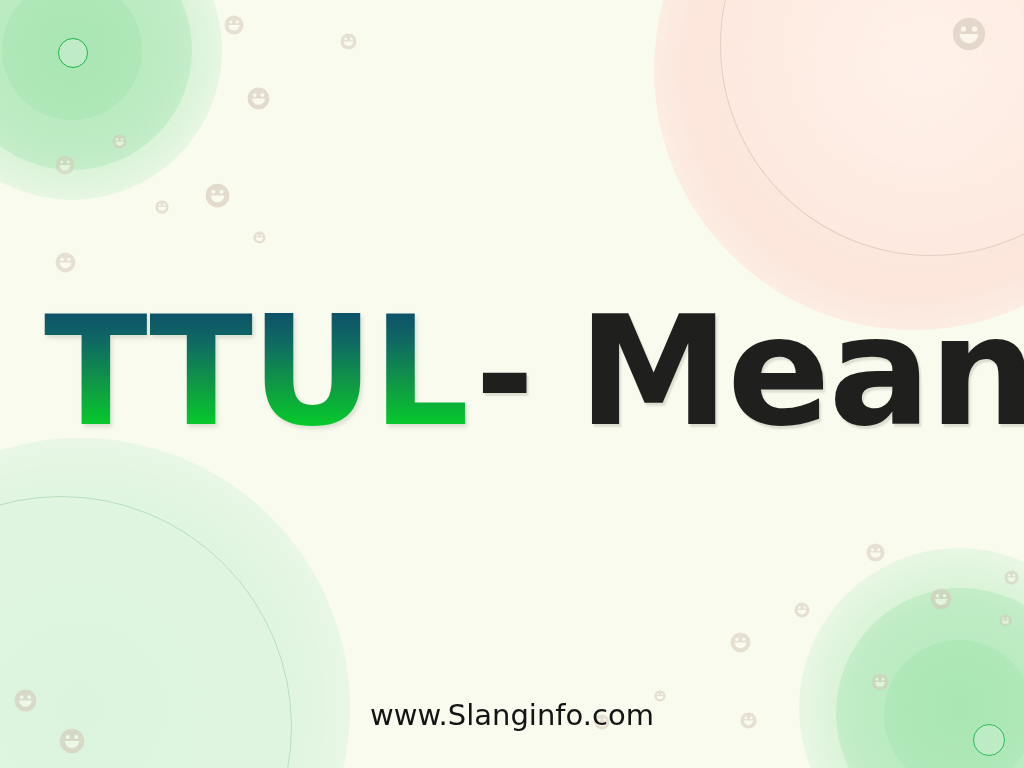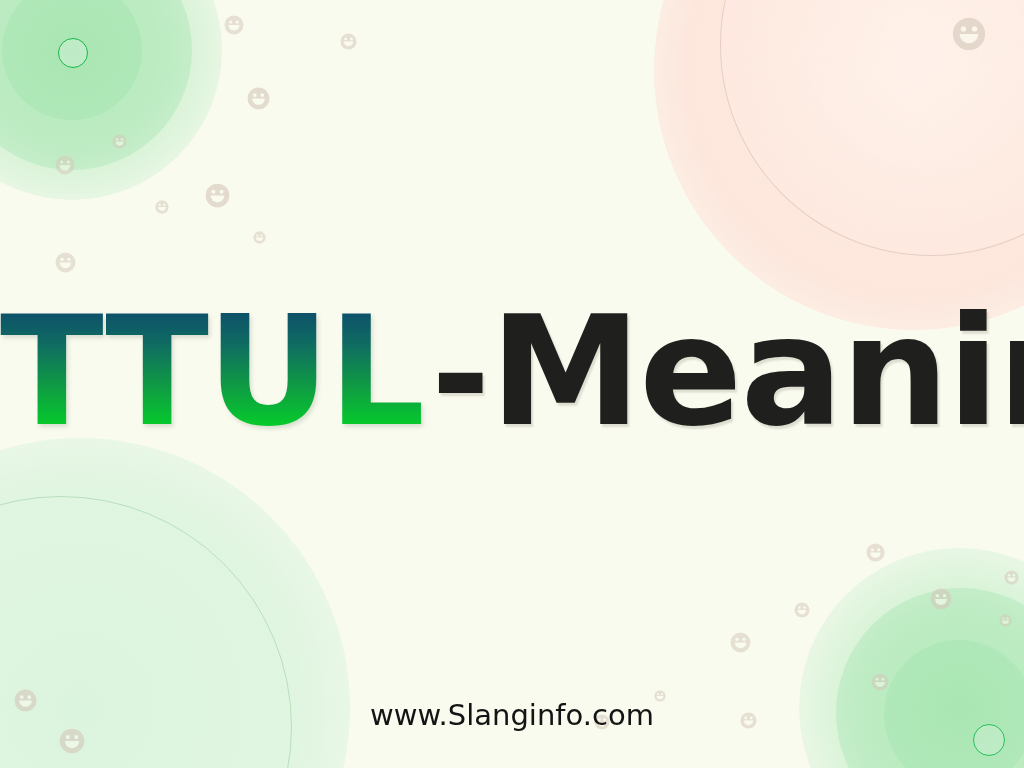--- a/index.html
+++ b/index.html
@@ -157,20 +157,21 @@
     width: 1024px;
     text-align: center;
     white-space: nowrap;
     line-height: 1;
   }
   .headline-word {
     font-family: "DejaVu Sans", "Liberation Sans", sans-serif;
     font-weight: bold;
     font-size: 152px;
     letter-spacing: -2px;
+    padding-left: 44px;
   }
   #word-acronym {
     background-image: linear-gradient(180deg,
         #0b3d63 0%,
         #0d4a6b 12%,
         #0f6b62 34%,
         #0f9a44 58%,
         #06c92c 80%,
         #00e031 100%);
     -webkit-background-clip: text;

